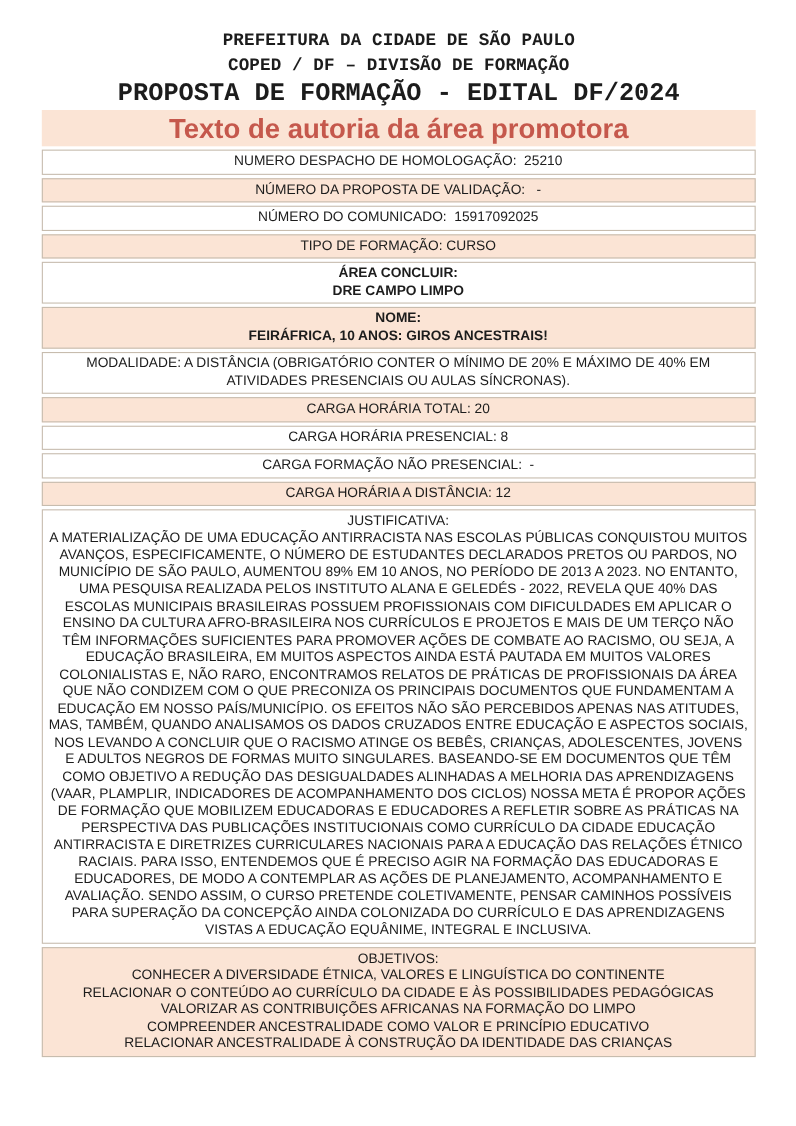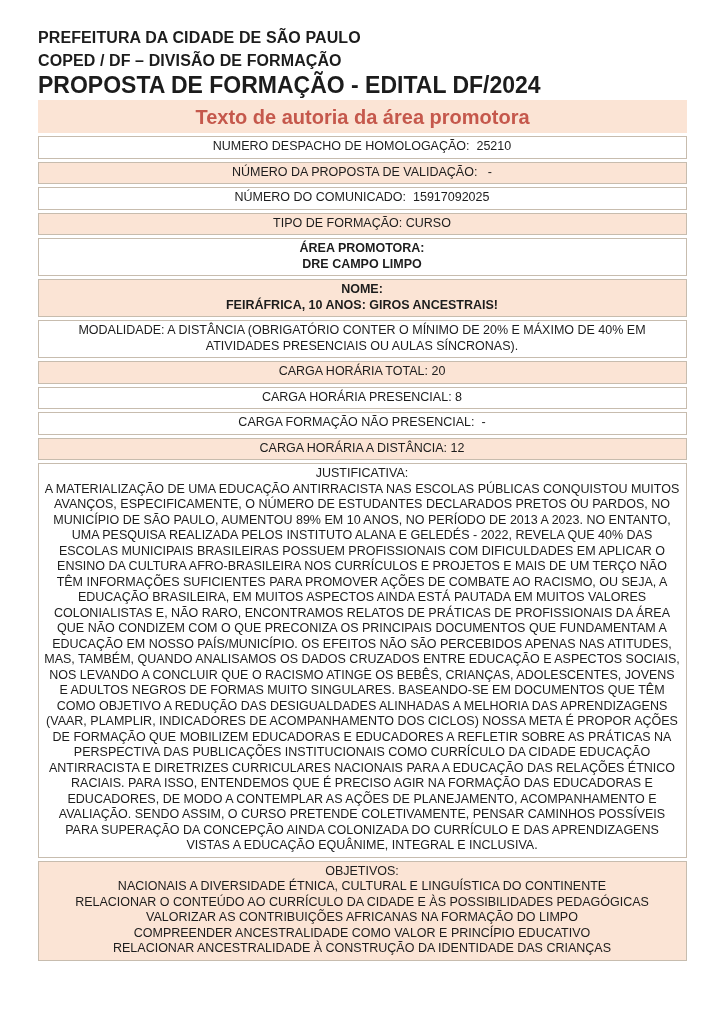--- a/index.html
+++ b/index.html
@@ -9,30 +9,30 @@
     overflow: hidden;
     font-family: "Liberation Sans", sans-serif;
     color: #1c1c1c;
     -webkit-font-smoothing: antialiased;
   }
   .page {
     box-sizing: border-box;
     width: 724px; height: 1024px;
     padding: 26px 37px 0 38px;
   }
-  .doc-header { text-align: left; font-weight: bold; }
+  .doc-header { text-align: center; font-weight: bold; font-family: Liberation Mono, monospace; }
   .h-line  { font-size: 16px; line-height: 23px; letter-spacing: 0.1px; }
   .h-line4 { font-size: 23px; line-height: 26px; }
   .banner {
     margin-top: 2px;
     background: var(--peach, #FBE4D5);
     color: var(--banner-red, #C5584C);
     text-align: center;
     font-weight: bold;
-    font-size: 20px;
+    font-size: 25px;
     line-height: 24px;
     padding: 5px 0 4px 0;
   }
   #table { margin-top: 1px; }
   .row {
     box-sizing: border-box;
     border: 1px solid var(--cell-border, #C7BCAE);
     background: #ffffff;
     margin-top: 3px;
     padding: 2px 6px 3px 5px;
@@ -64,21 +64,21 @@
       <div class="row peach">
         <div class="line">NÚMERO DA PROPOSTA DE VALIDAÇÃO:   -</div>
       </div>
       <div class="row white">
         <div class="line">NÚMERO DO COMUNICADO:  15917092025</div>
       </div>
       <div class="row peach">
         <div class="line">TIPO DE FORMAÇÃO: CURSO</div>
       </div>
       <div class="row white bold">
-        <div class="line">ÁREA PROMOTORA:</div>
+        <div class="line">ÁREA CONCLUIR:</div>
         <div class="line">DRE CAMPO LIMPO</div>
       </div>
       <div class="row peach bold">
         <div class="line">NOME:</div>
         <div class="line">FEIRÁFRICA, 10 ANOS: GIROS ANCESTRAIS!</div>
       </div>
       <div class="row white">
         <div class="line">MODALIDADE: A DISTÂNCIA (OBRIGATÓRIO CONTER O MÍNIMO DE 20% E MÁXIMO DE 40% EM ATIVIDADES PRESENCIAIS OU AULAS SÍNCRONAS).</div>
       </div>
       <div class="row peach">
@@ -92,21 +92,21 @@
       </div>
       <div class="row peach">
         <div class="line">CARGA HORÁRIA A DISTÂNCIA: 12</div>
       </div>
       <div class="row white">
         <div class="line">JUSTIFICATIVA:</div>
         <div class="line">A MATERIALIZAÇÃO DE UMA EDUCAÇÃO ANTIRRACISTA NAS ESCOLAS PÚBLICAS CONQUISTOU MUITOS AVANÇOS, ESPECIFICAMENTE, O NÚMERO DE ESTUDANTES DECLARADOS PRETOS OU PARDOS, NO MUNICÍPIO DE SÃO PAULO, AUMENTOU 89% EM 10 ANOS, NO PERÍODO DE 2013 A 2023. NO ENTANTO, UMA PESQUISA REALIZADA PELOS INSTITUTO ALANA E GELEDÉS - 2022, REVELA QUE 40% DAS ESCOLAS MUNICIPAIS BRASILEIRAS POSSUEM PROFISSIONAIS COM DIFICULDADES EM APLICAR O ENSINO DA CULTURA AFRO-BRASILEIRA NOS CURRÍCULOS E PROJETOS E MAIS DE UM TERÇO NÃO TÊM INFORMAÇÕES SUFICIENTES PARA PROMOVER AÇÕES DE COMBATE AO RACISMO, OU SEJA, A EDUCAÇÃO BRASILEIRA, EM MUITOS ASPECTOS AINDA ESTÁ PAUTADA EM MUITOS VALORES COLONIALISTAS E, NÃO RARO, ENCONTRAMOS RELATOS DE PRÁTICAS DE PROFISSIONAIS DA ÁREA QUE NÃO CONDIZEM COM O QUE PRECONIZA OS PRINCIPAIS DOCUMENTOS QUE FUNDAMENTAM A EDUCAÇÃO EM NOSSO PAÍS/MUNICÍPIO. OS EFEITOS NÃO SÃO PERCEBIDOS APENAS NAS ATITUDES, MAS, TAMBÉM, QUANDO ANALISAMOS OS DADOS CRUZADOS ENTRE EDUCAÇÃO E ASPECTOS SOCIAIS, NOS LEVANDO A CONCLUIR QUE O RACISMO ATINGE OS BEBÊS, CRIANÇAS, ADOLESCENTES, JOVENS E ADULTOS NEGROS DE FORMAS MUITO SINGULARES. BASEANDO-SE EM DOCUMENTOS QUE TÊM COMO OBJETIVO A REDUÇÃO DAS DESIGUALDADES ALINHADAS A MELHORIA DAS APRENDIZAGENS (VAAR, PLAMPLIR, INDICADORES DE ACOMPANHAMENTO DOS CICLOS) NOSSA META É PROPOR AÇÕES DE FORMAÇÃO QUE MOBILIZEM EDUCADORAS E EDUCADORES A REFLETIR SOBRE AS PRÁTICAS NA PERSPECTIVA DAS PUBLICAÇÕES INSTITUCIONAIS COMO CURRÍCULO DA CIDADE EDUCAÇÃO ANTIRRACISTA E DIRETRIZES CURRICULARES NACIONAIS PARA A EDUCAÇÃO DAS RELAÇÕES ÉTNICO RACIAIS. PARA ISSO, ENTENDEMOS QUE É PRECISO AGIR NA FORMAÇÃO DAS EDUCADORAS E EDUCADORES, DE MODO A CONTEMPLAR AS AÇÕES DE PLANEJAMENTO, ACOMPANHAMENTO E AVALIAÇÃO. SENDO ASSIM, O CURSO PRETENDE COLETIVAMENTE, PENSAR CAMINHOS POSSÍVEIS PARA SUPERAÇÃO DA CONCEPÇÃO AINDA COLONIZADA DO CURRÍCULO E DAS APRENDIZAGENS VISTAS A EDUCAÇÃO EQUÂNIME, INTEGRAL E INCLUSIVA.</div>
       </div>
       <div class="row peach">
         <div class="line">OBJETIVOS:</div>
-        <div class="line">NACIONAIS A DIVERSIDADE ÉTNICA, CULTURAL E LINGUÍSTICA DO CONTINENTE</div>
+        <div class="line">CONHECER A DIVERSIDADE ÉTNICA, VALORES E LINGUÍSTICA DO CONTINENTE</div>
         <div class="line">RELACIONAR O CONTEÚDO AO CURRÍCULO DA CIDADE E ÀS POSSIBILIDADES PEDAGÓGICAS</div>
         <div class="line">VALORIZAR AS CONTRIBUIÇÕES AFRICANAS NA FORMAÇÃO DO LIMPO</div>
         <div class="line">COMPREENDER ANCESTRALIDADE COMO VALOR E PRINCÍPIO EDUCATIVO</div>
         <div class="line">RELACIONAR ANCESTRALIDADE À CONSTRUÇÃO DA IDENTIDADE DAS CRIANÇAS</div>
       </div>
     </div>
 
 </div>
 
 </body></html>

